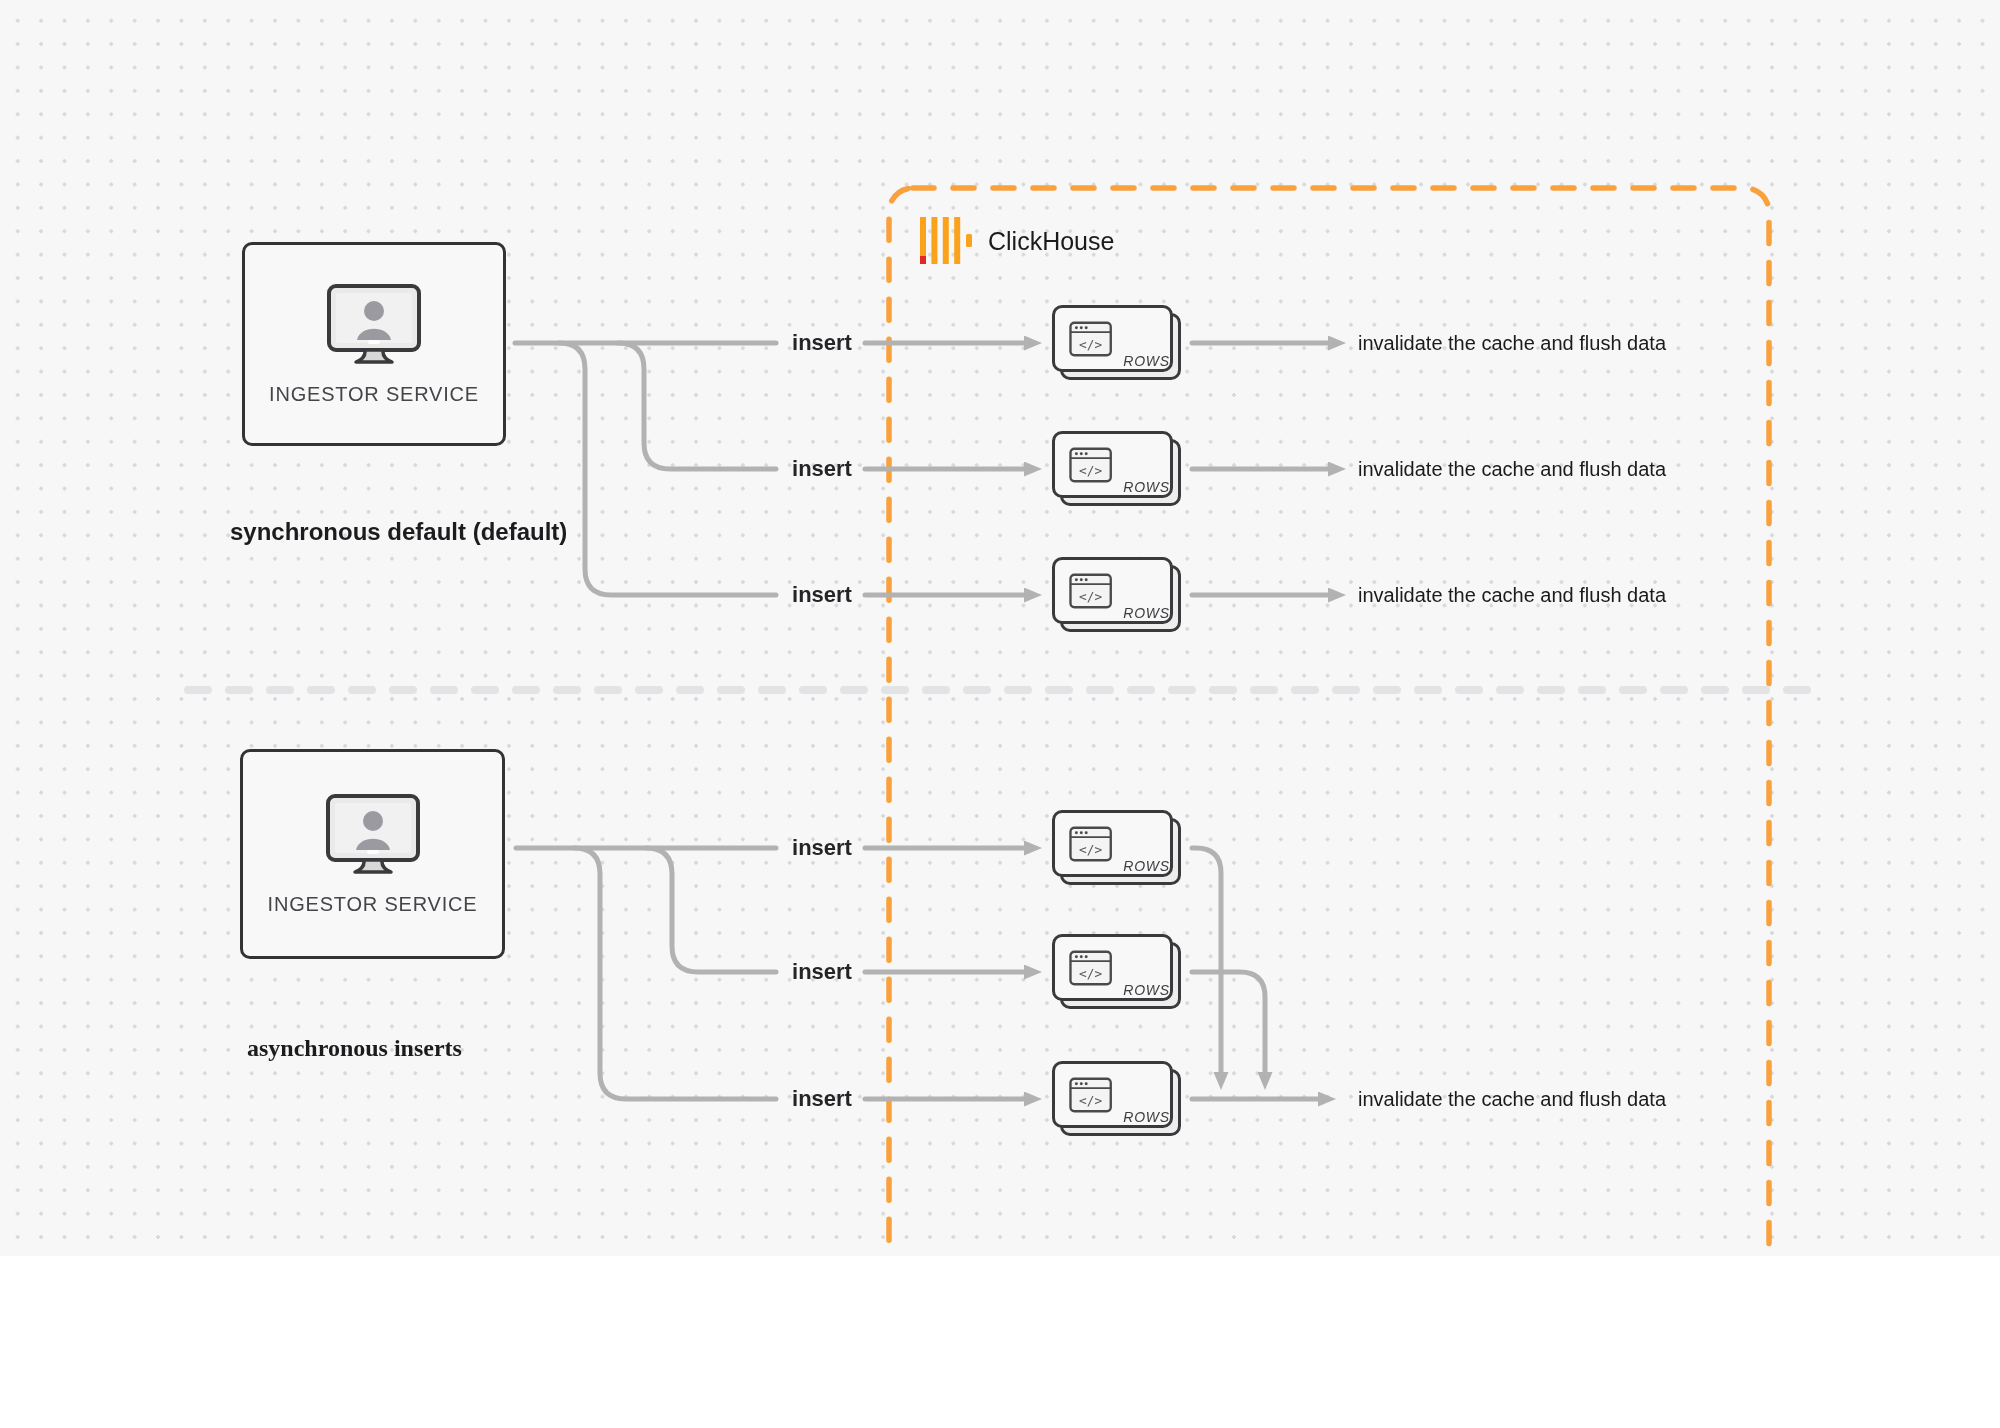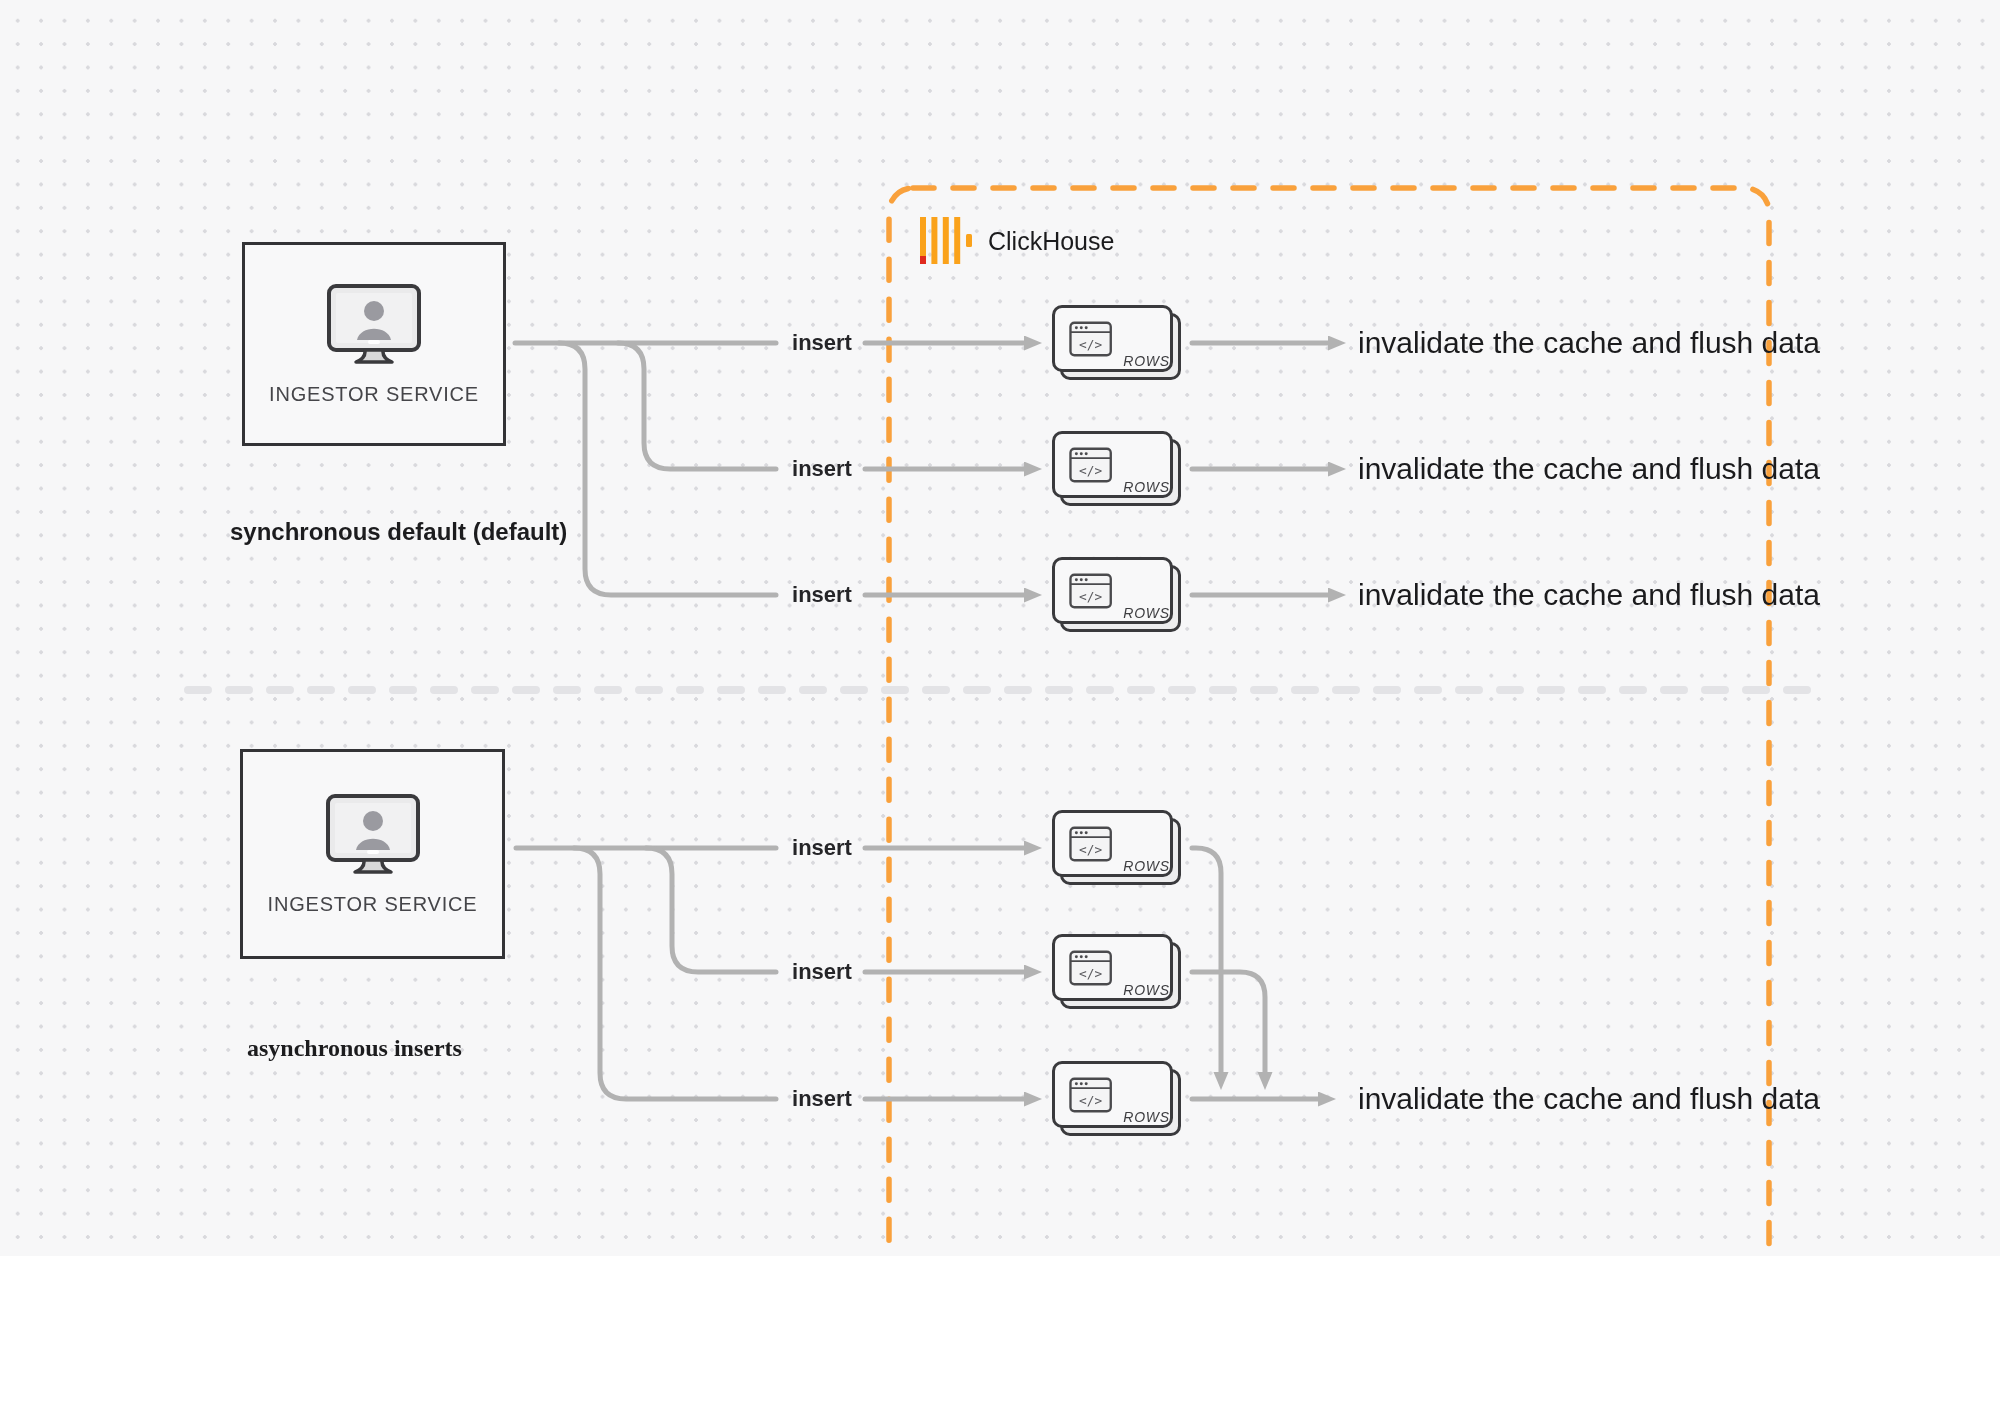--- a/index.html
+++ b/index.html
@@ -9,21 +9,21 @@
     background-color:#f7f7f8;
     background-image:radial-gradient(circle, #d9d9dd 1.7px, transparent 2px);
     background-size:23.4px 23.4px;
     background-position:6px 9px;
   }
   .overlay{position:absolute; left:0; top:0; width:2000px; height:1428px;}
 
   
   .ingestor-box{
     position:absolute; box-sizing:border-box;
-    border:3.5px solid #333336; border-radius:0; background:#f8f8f9;
+    border:3.5px solid #333336; border-radius:10px; background:#f8f8f9;
     display:flex; flex-direction:column; align-items:center; justify-content:center;
     gap:14px;
   }
   .ingestor-label{
     font-size:20px; color:#454549; letter-spacing:0.8px; line-height:1;
   }
 
   .caption{
     position:absolute; font-size:24px; font-weight:bold; color:#1c1c1e; line-height:30px;
     white-space:nowrap;
@@ -46,21 +46,21 @@
   }
   .rows-label{
     font-size:14px; font-style:italic; color:#3d3d40; letter-spacing:0.8px; line-height:1;margin-top:44px;
   }
 
   .insert-label{
     position:absolute; left:777px; width:90px; text-align:center;
     font-size:22px; color:#252528; line-height:28px; white-space:nowrap;font-weight:bold;
   }
   .result-label{
-    position:absolute; left:1358px; font-size:30px; color:#1b1b1d; line-height:30px; white-space:nowrap;
+    position:absolute; left:1358px; font-size:20px; color:#1b1b1d; line-height:30px; white-space:nowrap;
   }
 </style>
 </head>
 <body>
 
 <div class="stage">
 
   <svg class="overlay" viewBox="0 0 2000 1428">
     <defs>
       <marker id="ah" markerUnits="userSpaceOnUse" markerWidth="20" markerHeight="17" refX="2" refY="7.5" orient="auto">

